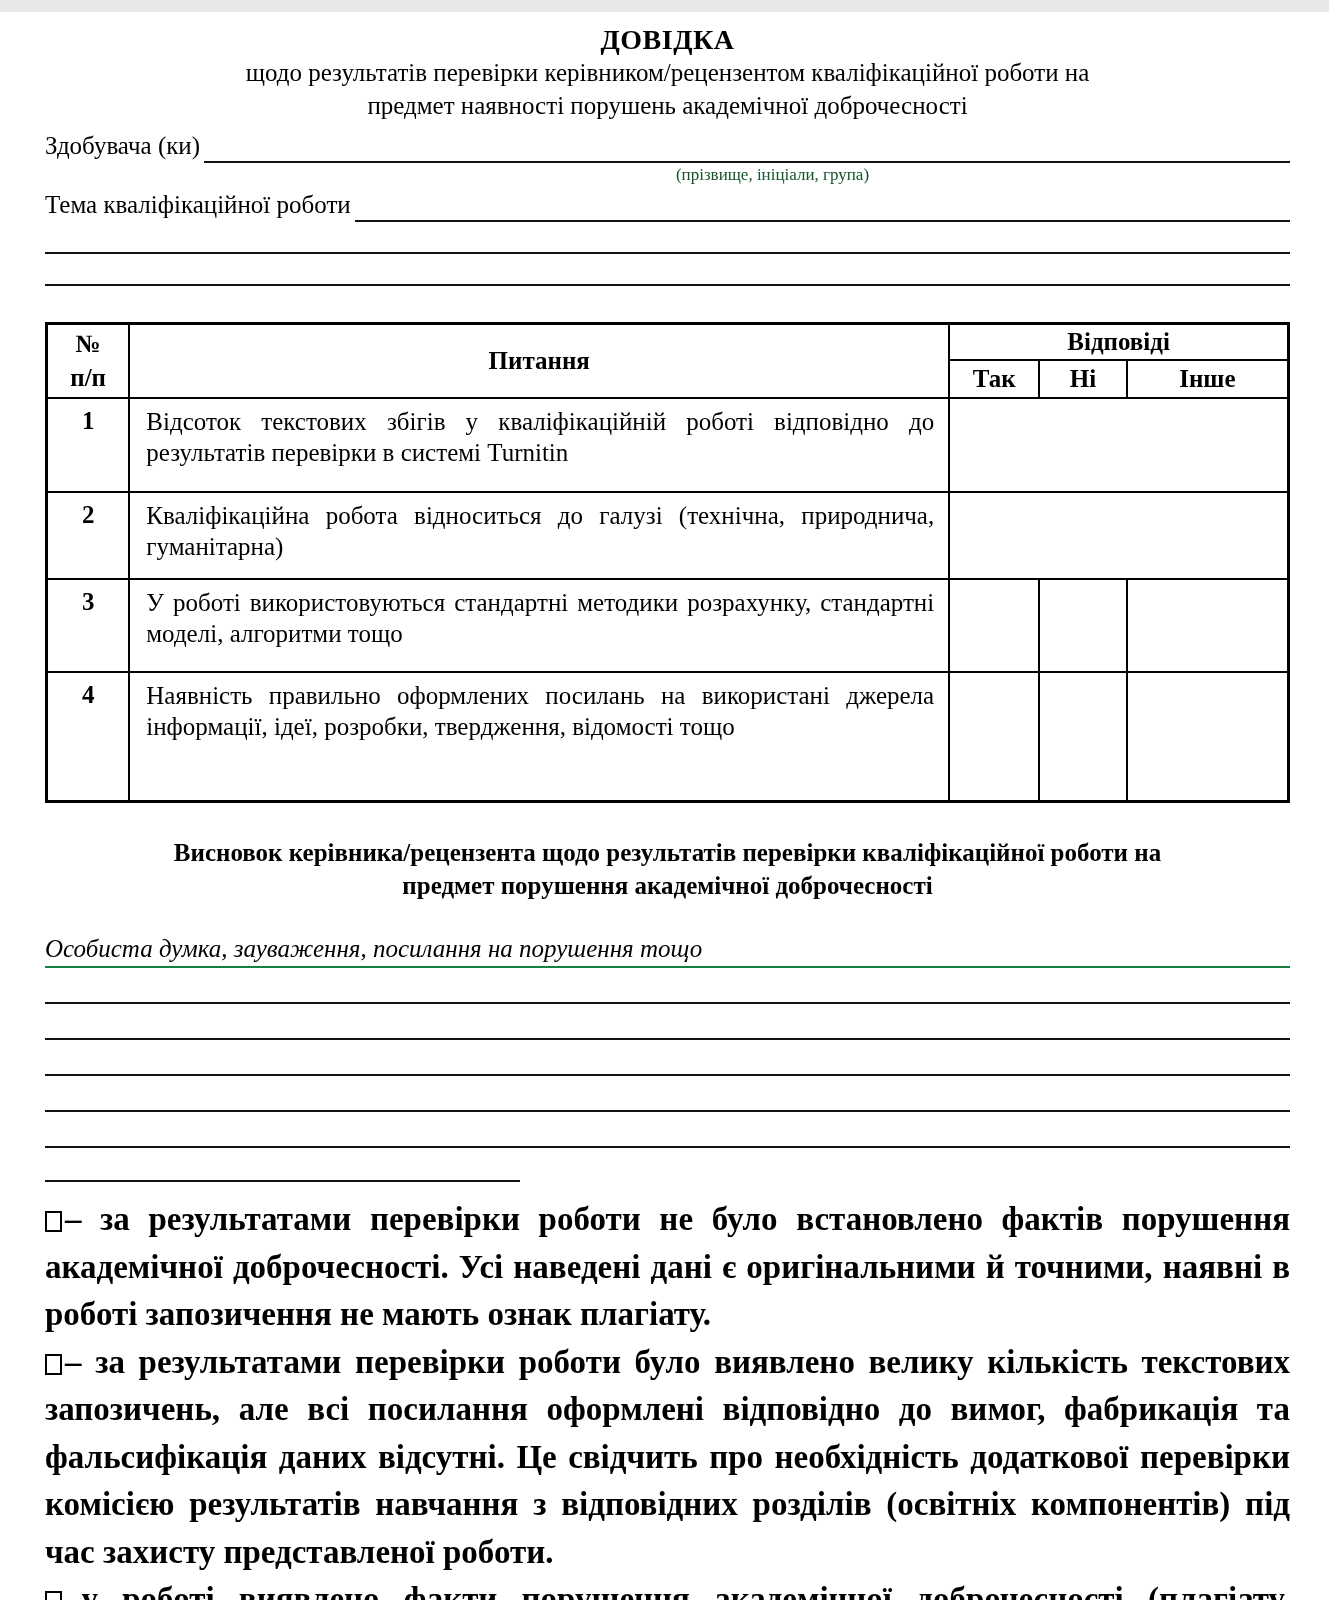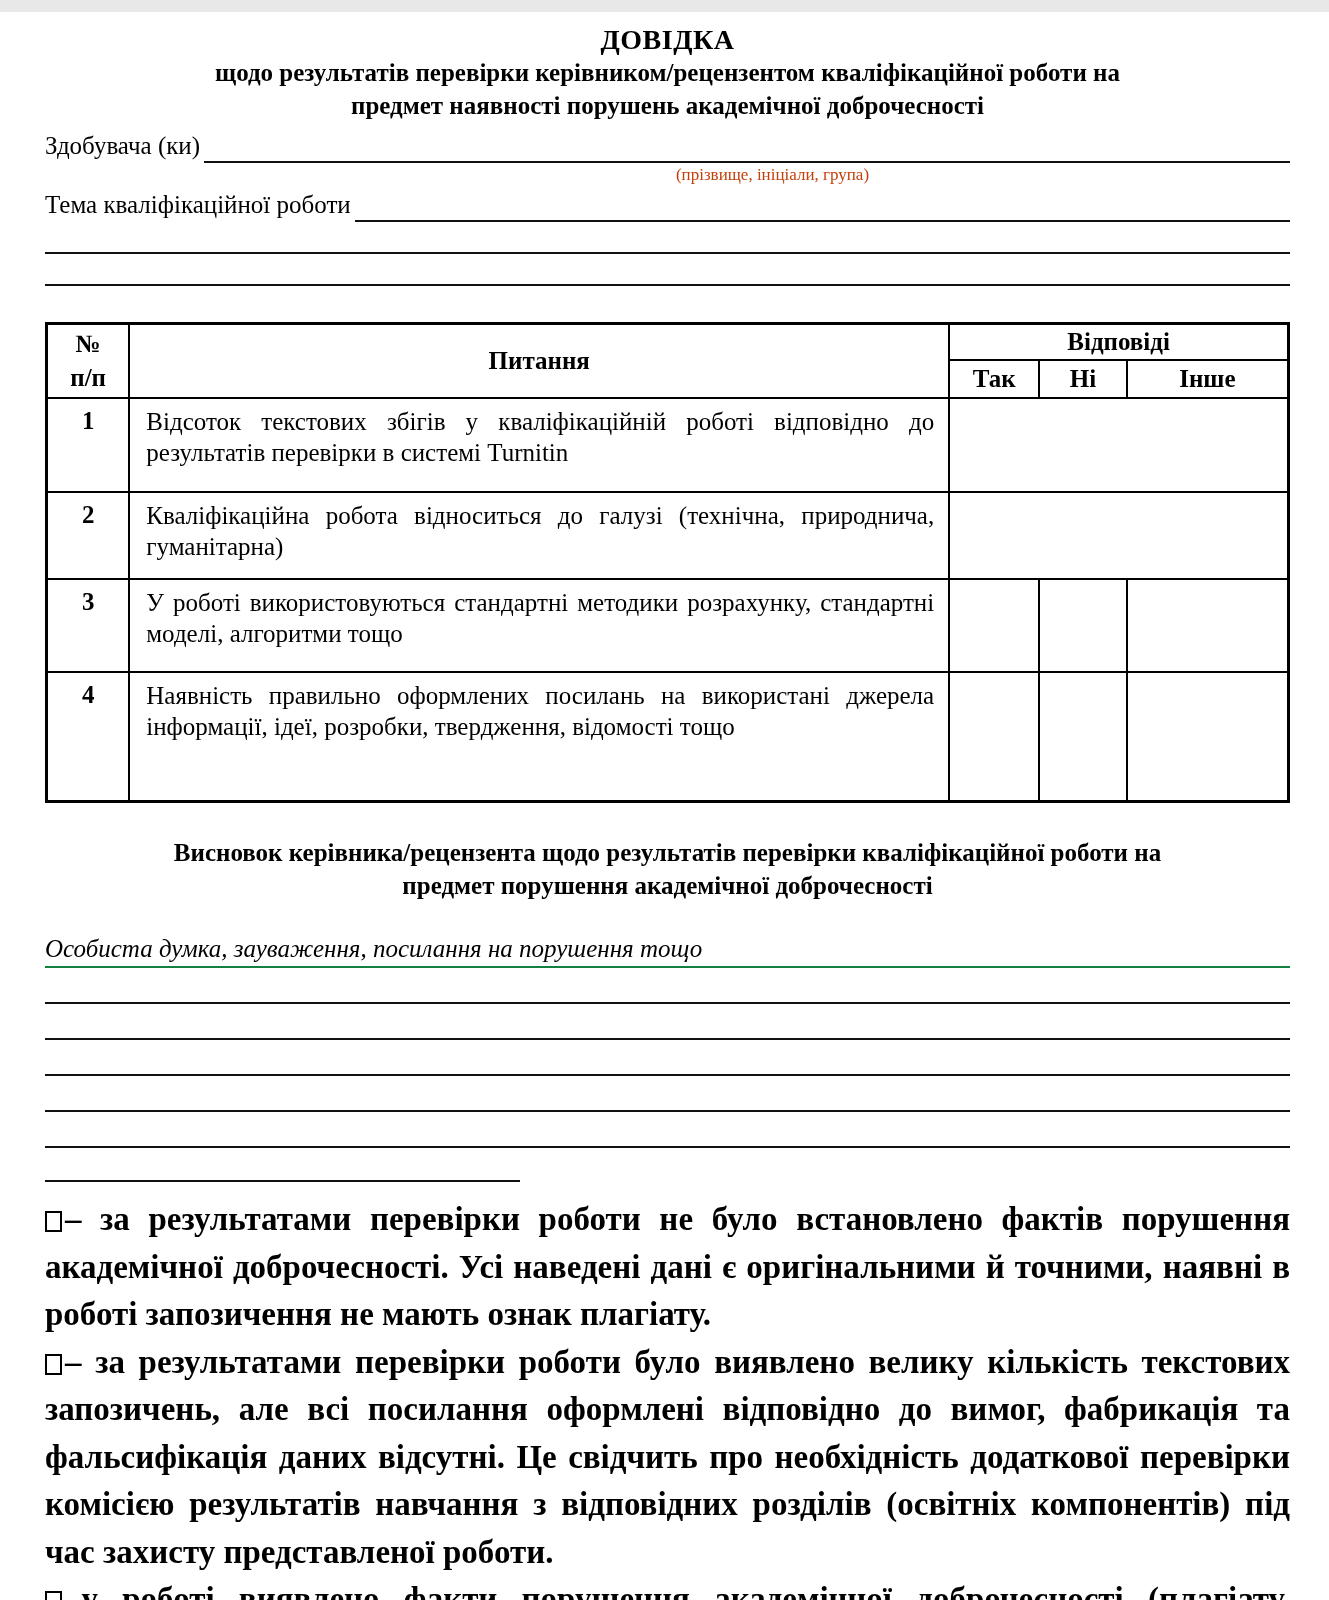--- a/index.html
+++ b/index.html
@@ -12,27 +12,27 @@
     font-family: "Liberation Serif", "DejaVu Serif", serif;
     padding: 10px 39px 0 45px;
     overflow: hidden;
   }
   
   .doc-title {
     text-align: center; font-size: 28px; font-weight: bold;
     letter-spacing: 0.5px; line-height: 1.25;
   }
   .doc-subtitle {
-    text-align: center; font-size: 25px; font-weight: bold; line-height: 1.3;
+    text-align: center; font-size: 25px; font-weight: normal; line-height: 1.3;
   }
   
   .field-row { display: flex; align-items: center; font-size: 25px; line-height: 1.3; }
   .field-label { white-space: nowrap; padding-right: 4px; }
   .fill { flex: 1 1 auto; border-bottom: 2px solid #111; height: 33px; }
-  .hint-row { font-size: 17px; color: #c2410c; text-align: center; padding-left: 210px; margin-top: 2px; }
+  .hint-row { font-size: 17px; color: #14532d; text-align: center; padding-left: 210px; margin-top: 2px; }
   .wline { border-bottom: 2px solid #111; height: 34px; }
   .wline.sp { height: 32px; }
   .wline.short { width: 475px; }
   
   table.qtable {
     width: 100%; border-collapse: collapse; margin-top: 36px;
     border: 3px solid #000;
   }
   .qtable th, .qtable td { border: 2px solid #000; vertical-align: top; }
   .qtable th { font-size: 25px; font-weight: bold; text-align: center; vertical-align: middle; }

